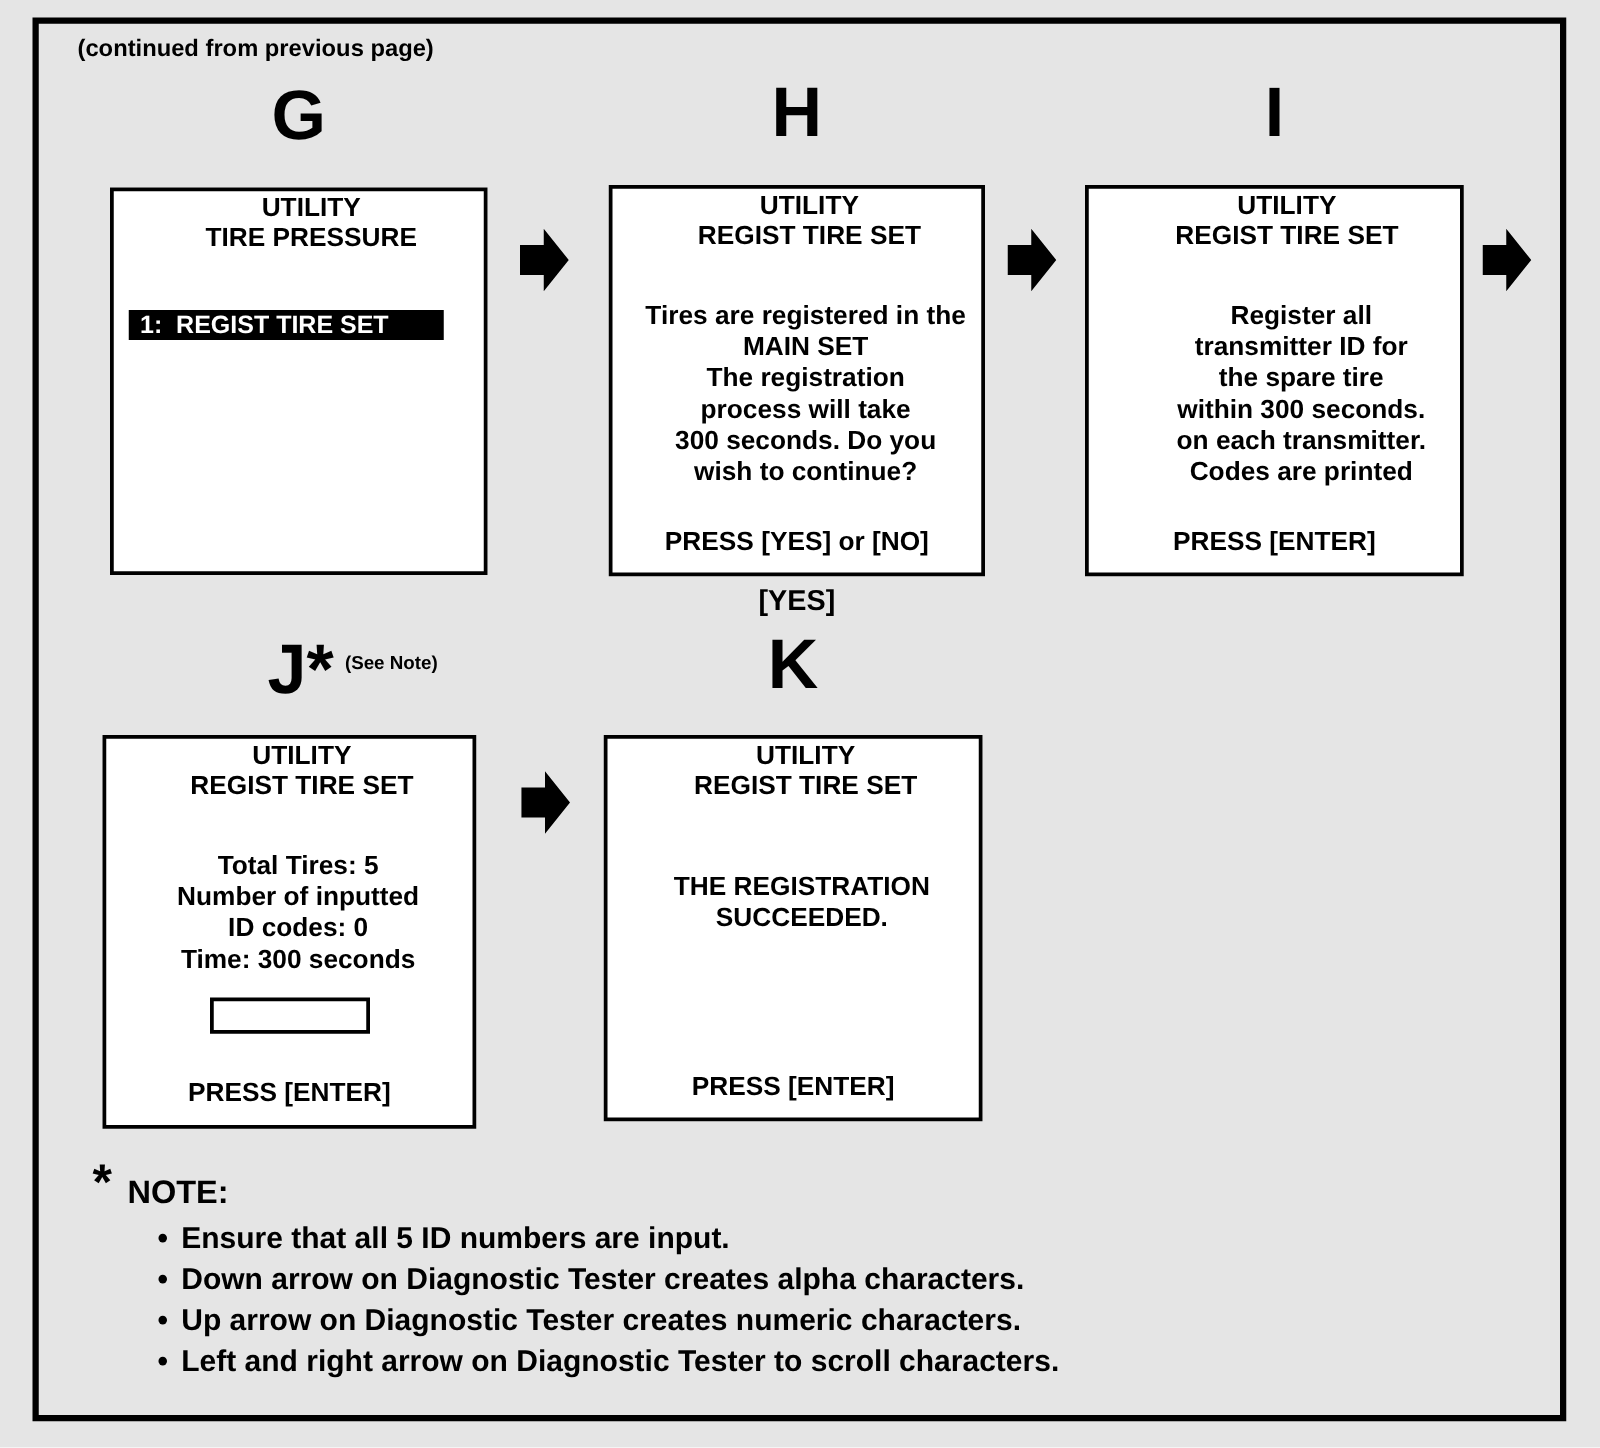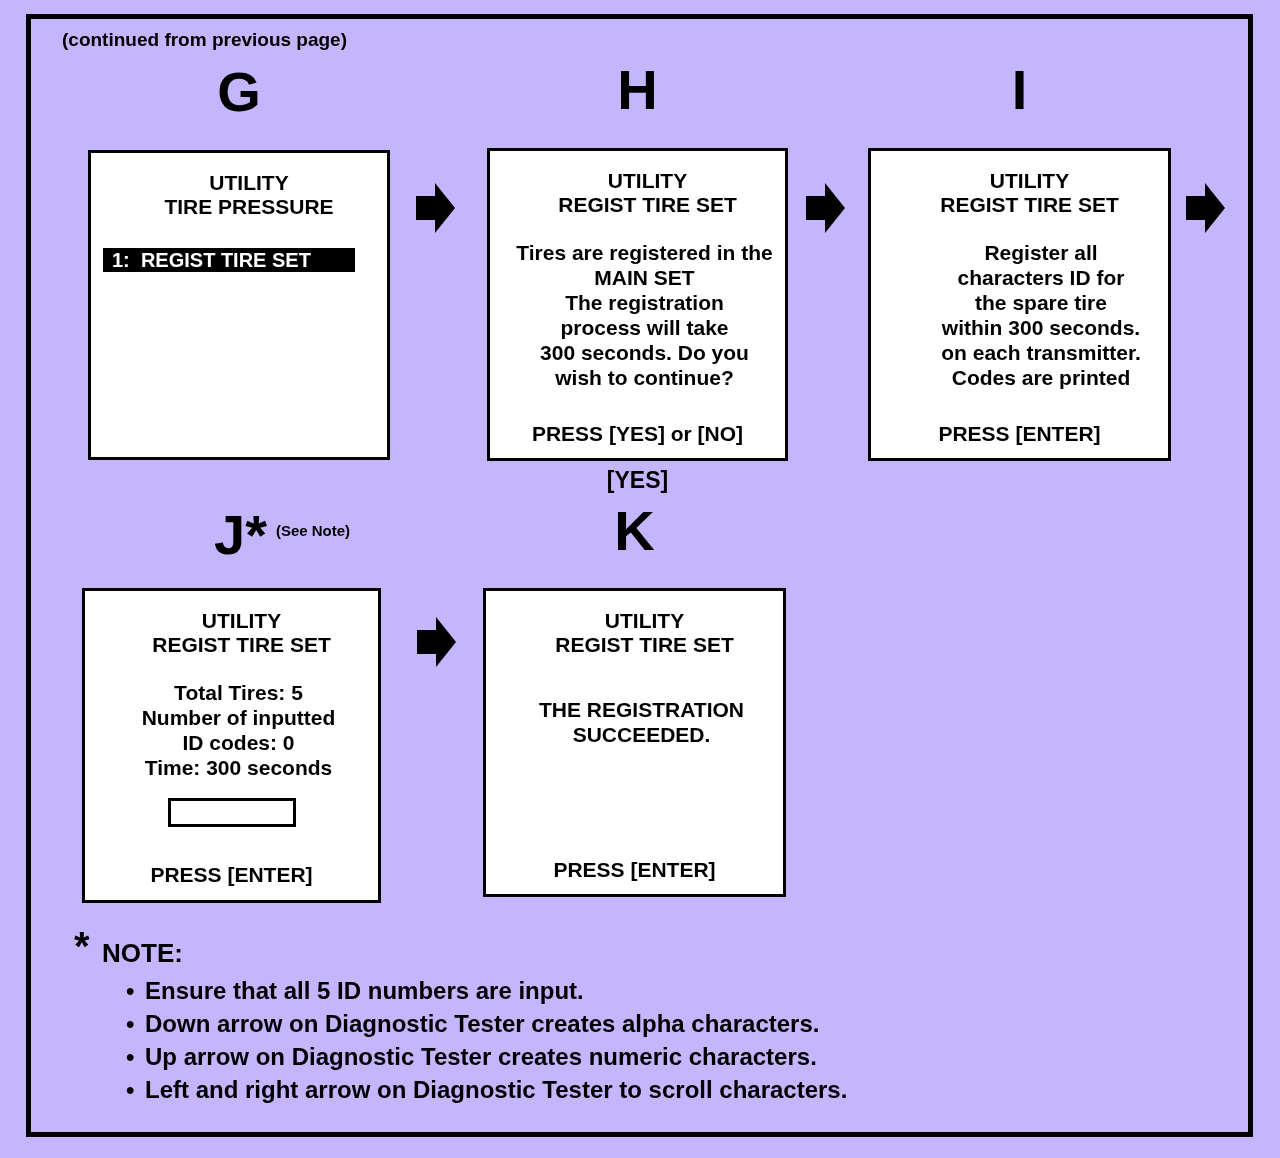--- a/index.html
+++ b/index.html
@@ -1,36 +1,36 @@
 <!DOCTYPE html>
 <html><head>
 <meta charset="utf-8">
 <title>Tire Pressure Registration Flow</title>
 <style>
   html, body { margin:0; padding:0; background:#ffffff; }
   .canvas {
-    position:relative; width:1280px; height:1158px; background:#c4b5fd;
+    position:relative; width:1280px; height:1158px; background:#e5e5e5;
     color:#000000; font-family:"Liberation Sans", sans-serif; font-weight:700;
     overflow:hidden;
   }
   .abs { position:absolute; }
   .outer-border {
     left:26px; top:14px; width:1227px; height:1123px;
     border:5px solid #000; box-sizing:border-box; background:transparent;
   }
   .continued { left:62px; top:29px; font-size:19px; }
   .step-label { font-size:56px; line-height:56px; text-align:center; }
   .step-label-row { display:flex; align-items:flex-end; }
   .see-note { font-size:15px; margin-left:9px; margin-bottom:4px; }
 
   .tester-screen {
     border:3px solid #000; box-sizing:border-box; background:#fff;
   }
   .scr-title {
-    position:absolute; top:18px; left:0; right:0;
+    position:absolute; top:2px; left:0; right:0;
     text-align:center; font-size:21px; line-height:24px;margin-left:20px;
   }
   .scr-body {
     position:absolute; left:0; right:0;
     text-align:center; font-size:21px; line-height:25px;padding-left:14px;
   }
   .scr-action {
     position:absolute; bottom:12px; left:0; right:0;
     text-align:center; font-size:21px;
   }
@@ -104,21 +104,21 @@
     </svg>
   </div>
 
   <div class="abs tester-screen" style="left:868px; top:148px; width:303px; height:313px;">
     <div class="scr-title">
       <div>UTILITY</div>
       <div>REGIST TIRE SET</div>
     </div>
     <div class="scr-body" style="top:89px;margin-left:29px;">
       <div>Register all</div>
-      <div>characters ID for</div>
+      <div>transmitter ID for</div>
       <div>the spare tire</div>
       <div>within 300 seconds.</div>
       <div>on each transmitter.</div>
       <div>Codes are printed</div>
     </div>
     <div class="scr-action">PRESS [ENTER]</div>
   </div>
 
   <div class="abs arrow-icon" style="left:1186px; top:182px;">
     <svg width="40" height="52" viewBox="0 0 40 52" xmlns="http://www.w3.org/2000/svg">

